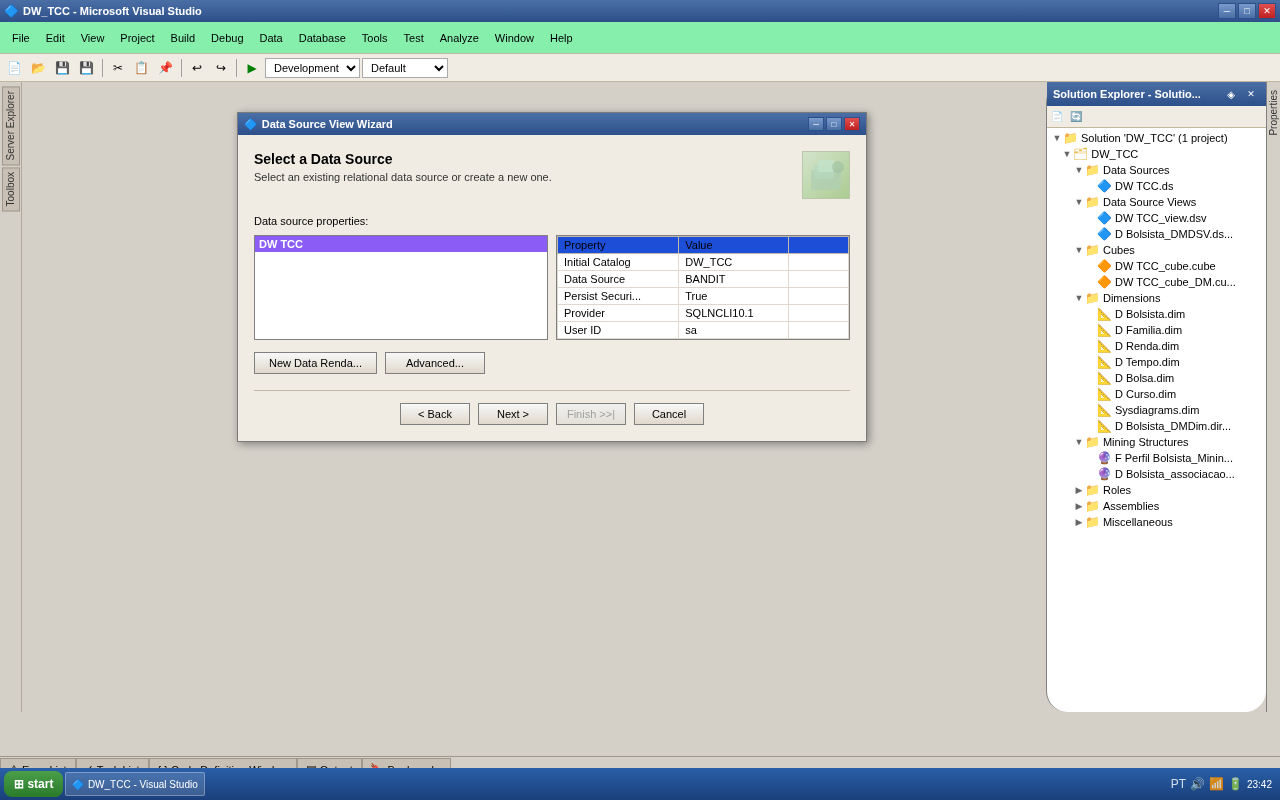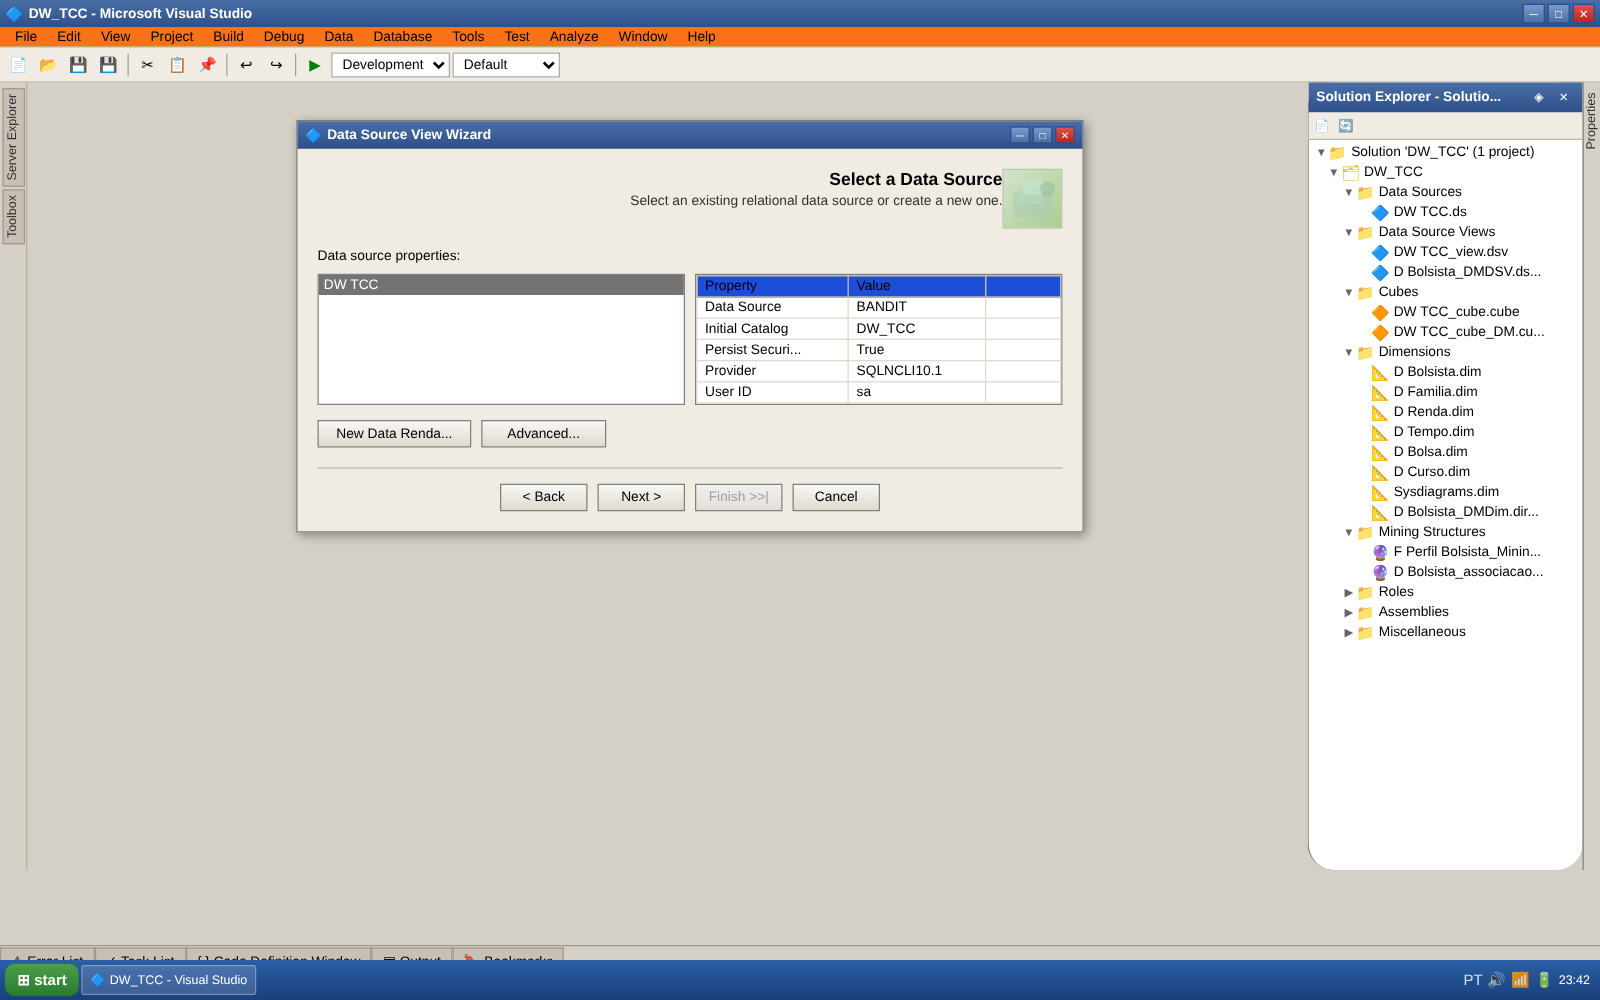--- a/index.html
+++ b/index.html
@@ -32,22 +32,22 @@
       border: 1px solid #2d4f8a;
       color: white;
       font-size: 9px;
       cursor: pointer;
       display: flex; align-items: center; justify-content: center;
     }
     .title-bar-btn.close { background: linear-gradient(to bottom, #e05050, #c02020); }
 
     
     .menu-bar {
-      background: #f97316;
-      height: 16px;
+      background: #86efac;
+      height: 32px;
       display: flex;
       align-items: center;
       border-bottom: 1px solid #c0b89c;
       padding: 0 4px;
     }
     .menu-item {
       padding: 2px 8px;
       cursor: pointer;
       font-size: 11px;
       color: #000;
@@ -315,21 +315,20 @@
     }
     .dialog-title-btn.close-btn { background: linear-gradient(to bottom, #e05050, #c02020); }
 
     .dialog-content {
       padding: 16px;
     }
     .dialog-header {
       display: flex;
       align-items: flex-start;
       margin-bottom: 16px;
-      text-align: right;
     }
     .dialog-header-text { flex: 1; }
     .dialog-header-title {
       font-size: 14px;
       font-weight: bold;
       color: #000;
       margin-bottom: 4px;
     }
     .dialog-header-subtitle { font-size: 11px; color: #333; }
     .dialog-header-image {
@@ -358,22 +357,23 @@
       color: #000;
       margin-bottom: 4px;
       font-weight: normal;
     }
     .list-item {
       padding: 2px 4px;
       font-size: 11px;
       cursor: pointer;
     }
     .list-item.selected {
-      background: #737373;
+      background: #8b5cf6;
       color: white;
+      font-weight: bold;
     }
 
     
     .props-panel {
       flex: 1;
       border: 1px solid #808080;
       background: white;
     }
     .props-panel-label {
       font-size: 11px;
@@ -551,27 +551,27 @@
               <table class="props-table">
                 <thead>
                   <tr>
                     <th>Property</th>
                     <th>Value</th>
                     <th style="width:60px"></th>
                   </tr>
                 </thead>
                 <tbody id="props-tbody">
                 <tr>
-                      <td>Data Source</td>
-                      <td>BANDIT</td>
+                      <td>Initial Catalog</td>
+                      <td>DW_TCC</td>
                       <td></td>
                     </tr>
                     <tr>
-                      <td>Initial Catalog</td>
-                      <td>DW_TCC</td>
+                      <td>Data Source</td>
+                      <td>BANDIT</td>
                       <td></td>
                     </tr>
                     <tr>
                       <td>Persist Securi...</td>
                       <td>True</td>
                       <td></td>
                     </tr>
                     <tr>
                       <td>Provider</td>
                       <td>SQLNCLI10.1</td>

